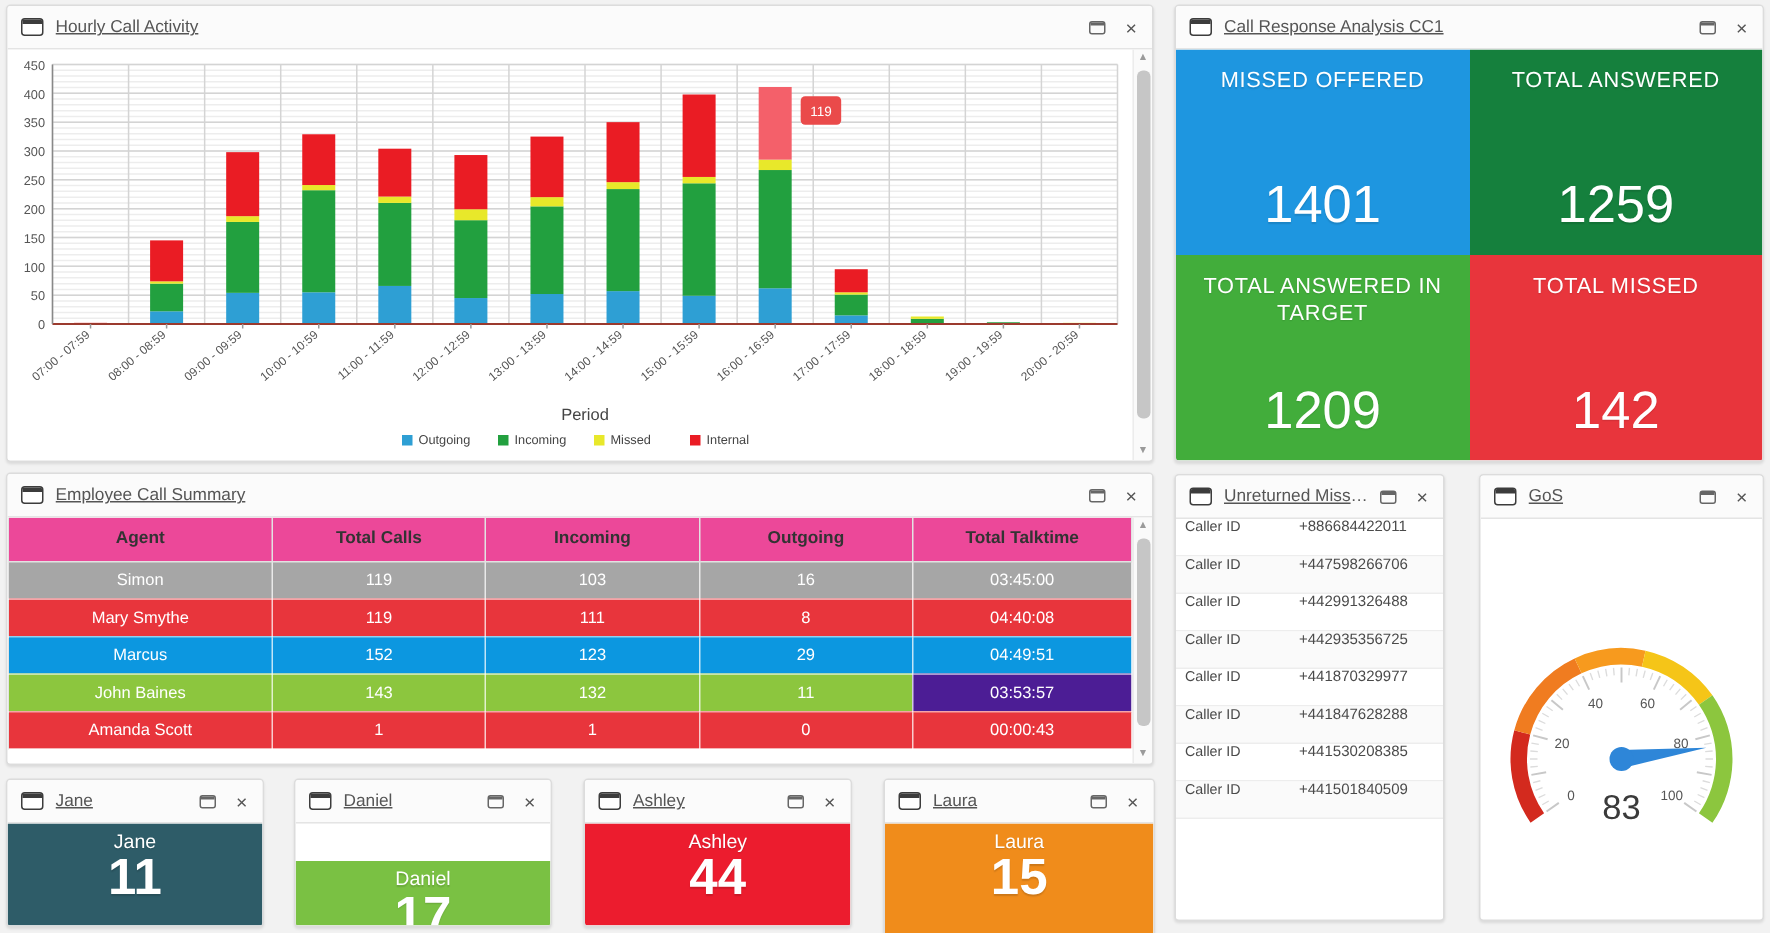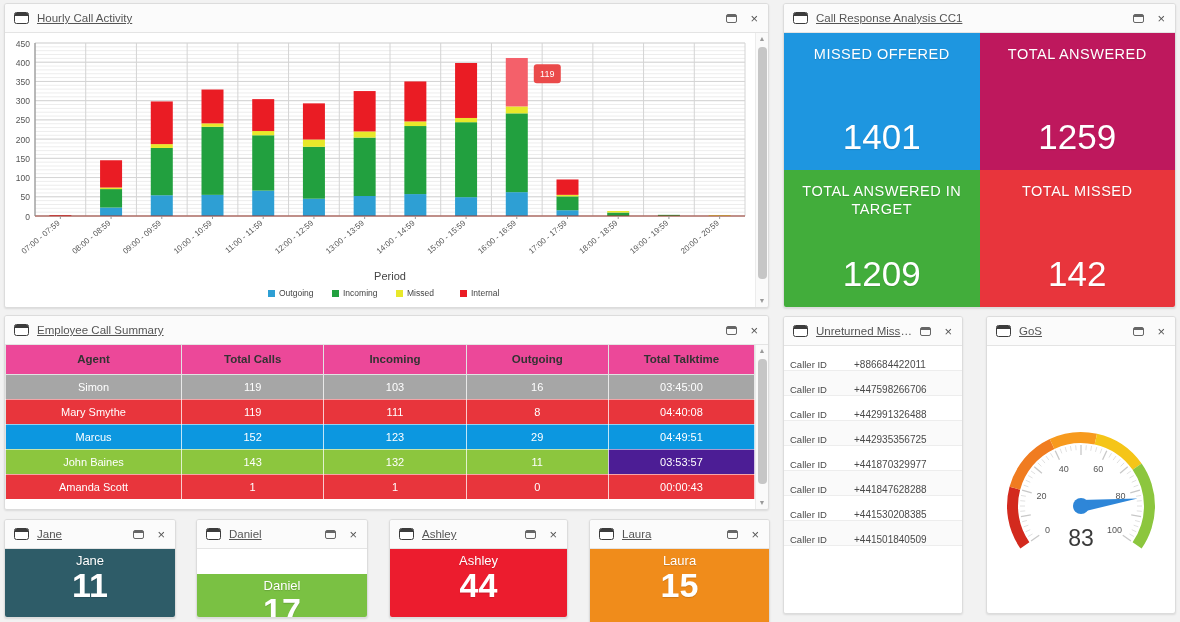--- a/index.html
+++ b/index.html
@@ -99,22 +99,22 @@
     border-left: 1px solid rgba(255,255,255,.75);
     border-right: 1px solid rgba(255,255,255,.75);
     border-bottom: 1px solid rgba(255,255,255,.55);
   }
   table.emp td:first-child { border-left: 1px solid #e2e2e2; }
   .tbl-wrap { position: absolute; inset: 0 13px 0 0; overflow: hidden; background: #fff; }
 
   
   .caller-list { position: absolute; inset: 0; background: #fff; padding: 0; }
   .caller-row {
-    display: flex; align-items: flex-end; height: 25px;
-    border-bottom: 1px solid #ededed; padding: 0 8px 0 6px; gap: 12px;
+    display: flex; align-items: flex-start; height: 25px;
+    border-bottom: 1px solid #ededed; padding: 0 8px 0 6px; gap: 24px;
   }
   .caller-row:nth-child(even) { background: #fafafa; }
   .caller-key { font-size: 9.5px; color: #4a4a4a; width: 52px; flex: 0 0 auto; }
   .caller-val { font-size: 10px; color: #4a4a4a; }
 
   
   .agent-body { display: flex; flex-direction: column; align-items: center; justify-content: flex-start; height: 100%; color: #fff; padding-top: 5px; }
   .agent-name { font-size: 13px; line-height: 1.1; text-shadow: 0 1px 1px rgba(0,0,0,.15); }
   .agent-value { font-size: 34px; font-weight: bold; line-height: 1.05; text-shadow: 0 1px 1px rgba(0,0,0,.15); }
 </style>
@@ -333,21 +333,21 @@
           </span>
         <span class="btn-close">×</span>
       </span>
     </div>
     <div class="body">
       <div class="kpi-grid" id="kpi-grid">
           <div class="kpi" style="background: rgb(30, 150, 224);">
             <div class="kpi-label">MISSED OFFERED</div>
             <div class="kpi-value">1401</div>
           </div>
-          <div class="kpi" style="background: #be185d;">
+          <div class="kpi" style="background: #15803d;">
             <div class="kpi-label">TOTAL ANSWERED</div>
             <div class="kpi-value">1259</div>
           </div>
           <div class="kpi" style="background: rgb(66, 173, 59);">
             <div class="kpi-label">TOTAL ANSWERED IN TARGET</div>
             <div class="kpi-value">1209</div>
           </div>
           <div class="kpi" style="background: rgb(232, 53, 60);">
             <div class="kpi-label">TOTAL MISSED</div>
             <div class="kpi-value">142</div>

